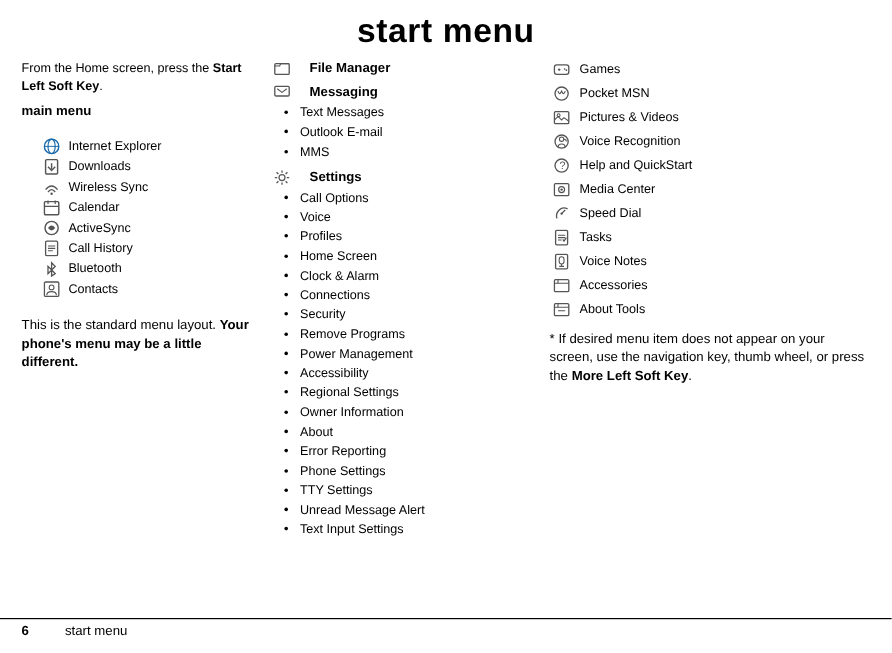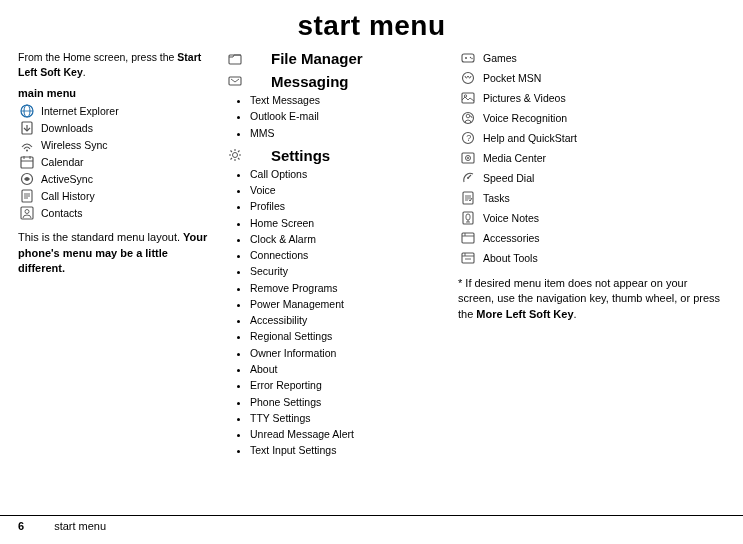--- a/index.html
+++ b/index.html
@@ -42,21 +42,21 @@
     }
     .intro-text .bold { font-weight: bold; }
     .section-heading {
       font-weight: bold;
       font-size: 11px;
       margin-bottom: 5px;
     }
     .menu-list {
       list-style: none;
       padding: 0;
-      margin: 0;
+      margin: 16px;
     }
     .menu-item {
       display: flex;
       align-items: center;
       margin-bottom: 3px;
       font-size: 10.5px;
     }
     .menu-icon {
       width: 18px;
       height: 14px;
@@ -81,24 +81,24 @@
     .mid-col {
       width: 230px;
       flex-shrink: 0;
       padding-left: 8px;
     }
     .mid-col .section-block {
       margin-bottom: 6px;
     }
     .section-title {
       font-weight: bold;
-      font-size: 15px;
+      font-size: 11px;
       display: flex;
       align-items: center;
-      gap: 22px;
+      gap: 9px;
       margin-bottom: 2px;
     }
     .bullet-list {
       list-style: disc;
       padding-left: 24px;
       font-size: 10.5px;
       line-height: 1.55;
     }
 
     
@@ -221,20 +221,28 @@
         <li class="menu-item">
           <span class="menu-icon">
             <svg viewBox="0 0 14 14">
                 <rect x="2" y="1" width="10" height="12" rx="1" fill="none" stroke="#555" stroke-width="1.1"></rect>
                 <line x1="4" y1="5" x2="10" y2="5" stroke="#555" stroke-width="0.9"></line>
                 <line x1="4" y1="7" x2="10" y2="7" stroke="#555" stroke-width="0.9"></line>
                 <line x1="4" y1="9" x2="8" y2="9" stroke="#555" stroke-width="0.9"></line>
               </svg>
           </span>
           <span>Call History</span>
+        </li>
+        <li class="menu-item">
+          <span class="menu-icon">
+            <svg viewBox="0 0 14 14">
+                <path d="M7,2 L10,5 L7,8 L10,11 L7,13 L7,8 L4,11 L4,5 L7,8 L7,2Z" fill="none" stroke="#555" stroke-width="1.1"></path>
+              </svg>
+          </span>
+          <span>Bluetooth</span>
         </li>
         <li class="menu-item">
           <span class="menu-icon">
             <svg viewBox="0 0 14 14">
                 <rect x="1" y="1" width="12" height="12" rx="1" fill="none" stroke="#555" stroke-width="1.1"></rect>
                 <circle cx="7" cy="5.5" r="2" fill="none" stroke="#555" stroke-width="0.9"></circle>
                 <path d="M3,12 Q3,9 7,9 Q11,9 11,12" fill="none" stroke="#555" stroke-width="0.9"></path>
               </svg>
           </span>
           <span>Contacts</span>

